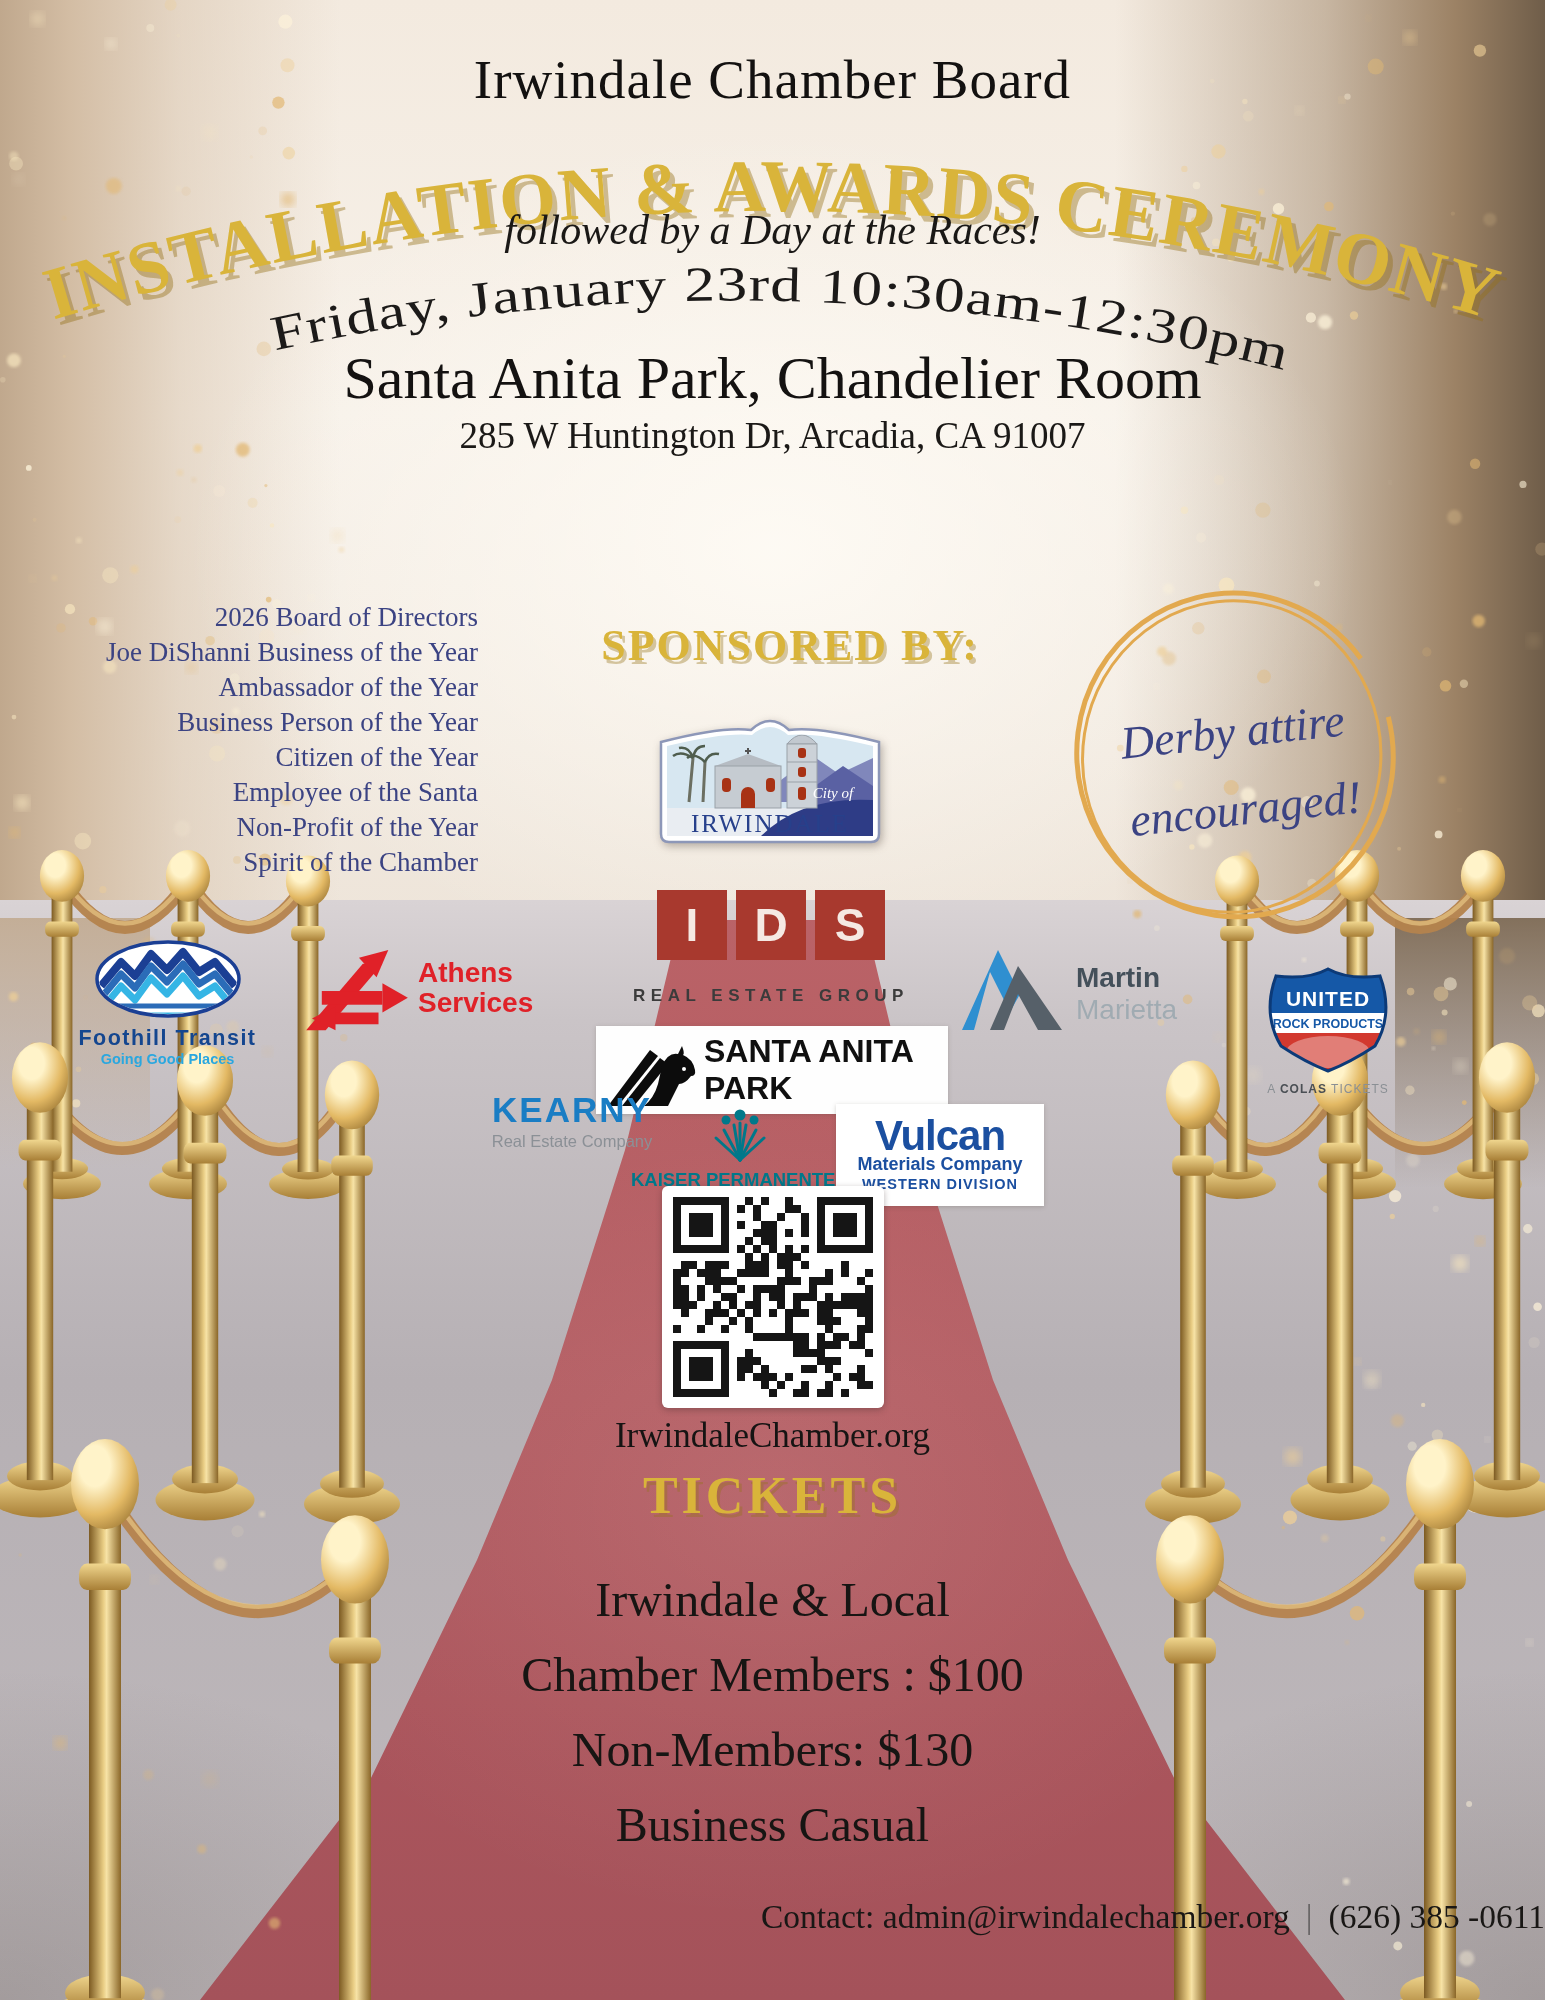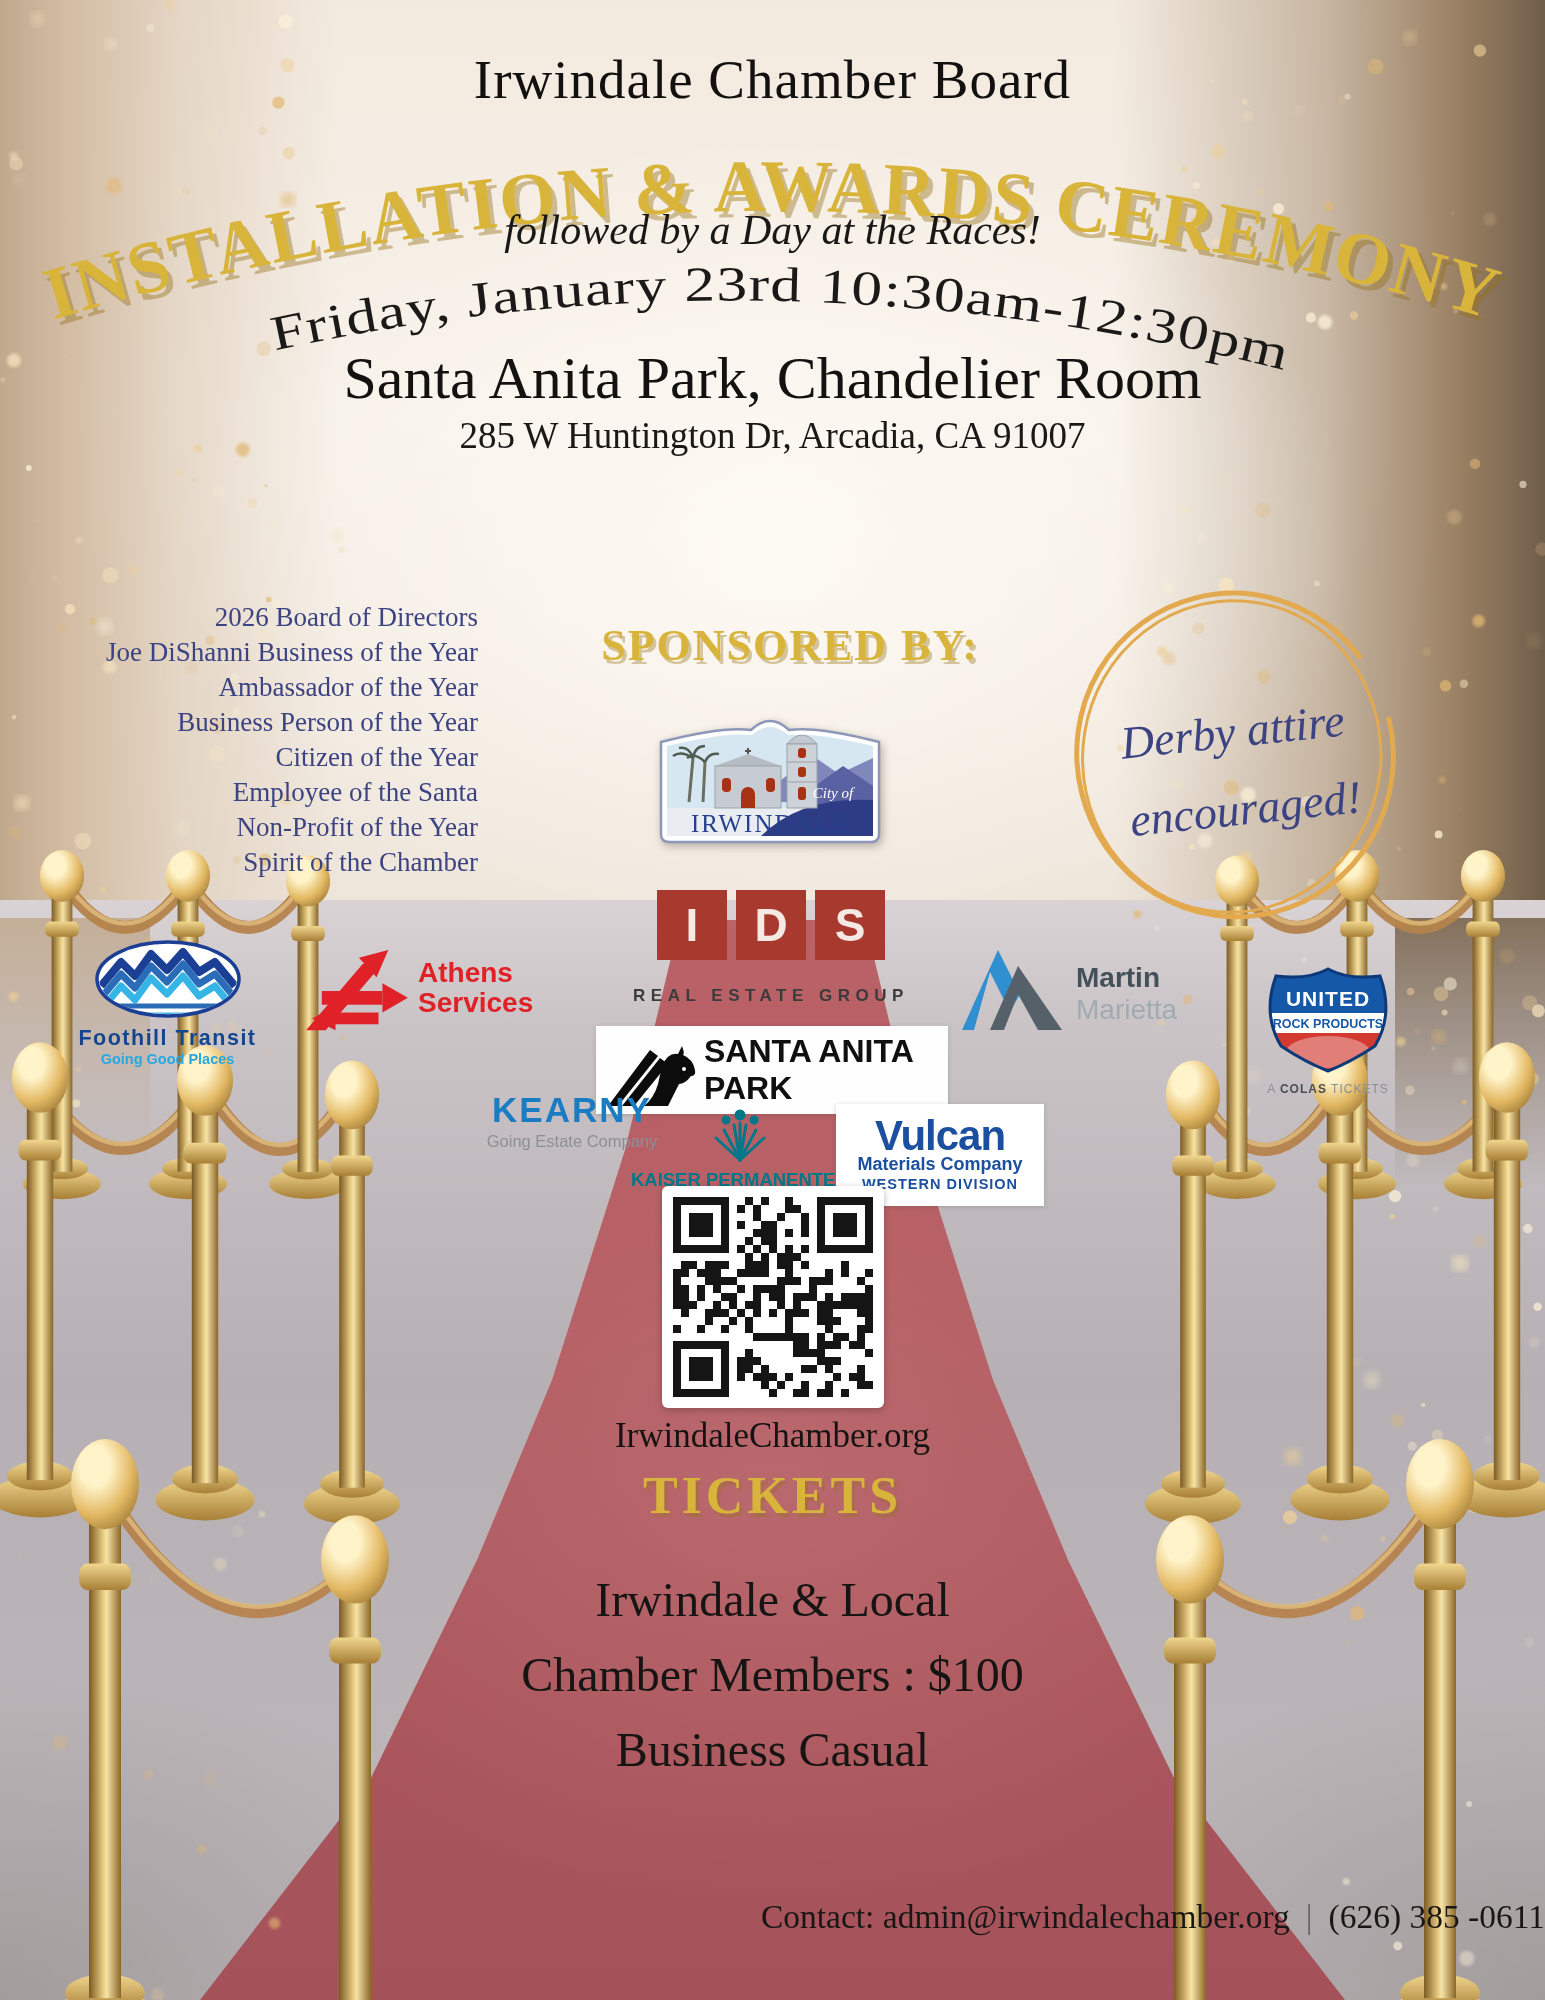--- a/index.html
+++ b/index.html
@@ -567,21 +567,21 @@
       <circle cx="78" cy="37" r="2" fill="#ffffff"></circle>
     </svg>
     <div class="sap-tx">
       <div>SANTA ANITA</div>
       <div>PARK</div>
     </div>
   </div>
 
   <div class="abs kearny">
     <div class="k1">KEARNY</div>
-    <div class="k2">Going Estate Company</div>
+    <div class="k2">Real Estate Company</div>
   </div>
 
   <div class="abs kaiser">
     <svg width="64" height="56" viewBox="0 0 64 56">
       <g fill="#00788a">
         <circle cx="32" cy="7" r="5.5"></circle>
           <circle cx="18" cy="12" r="4.5"></circle>
           <circle cx="46" cy="12" r="4.5"></circle>
       </g>
       <g stroke="#00788a" stroke-width="3" stroke-linecap="round" fill="none">
@@ -903,20 +903,21 @@
         <i style="left:144px;top:192px"></i>
         <i style="left:152px;top:192px"></i>
         <i style="left:168px;top:192px"></i>
       </div>
     </div>
   <div class="abs center website">IrwindaleChamber.org</div>
   <div class="abs center tickets-h gold">TICKETS</div>
   <div class="abs center tix">
     <div>Irwindale &amp; Local</div>
     <div>Chamber Members : $100</div>
+    <div>Non-Members: $130</div>
     <div>Business Casual</div>
   </div>
   <div class="abs center contact">
     <span>Contact: admin@irwindalechamber.org</span>
     <span class="div">|</span>
     <span>(626) 385 -0611</span>
   </div>
 
 </div>
 

